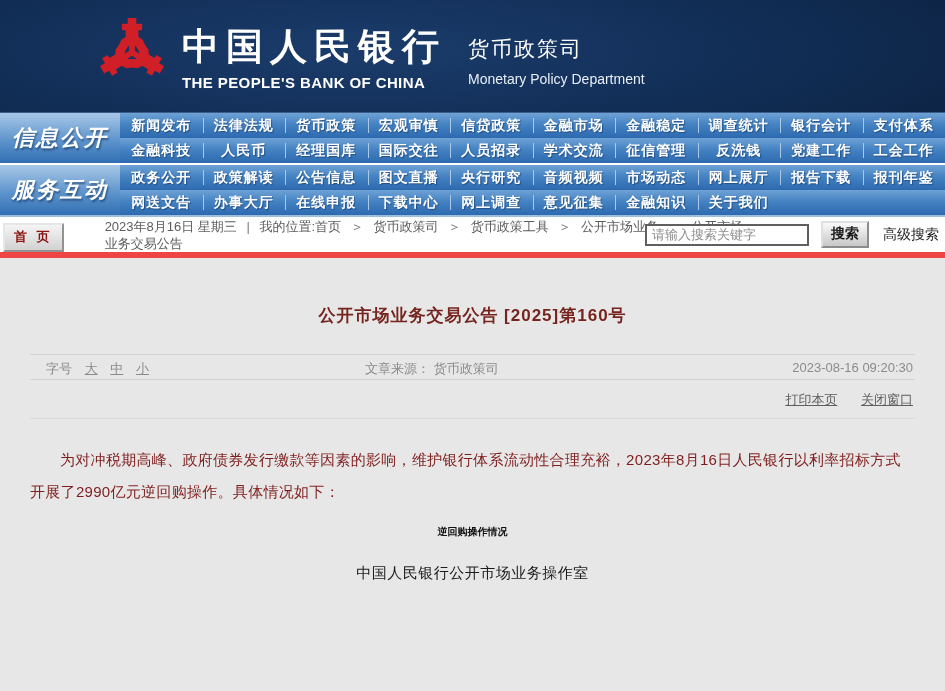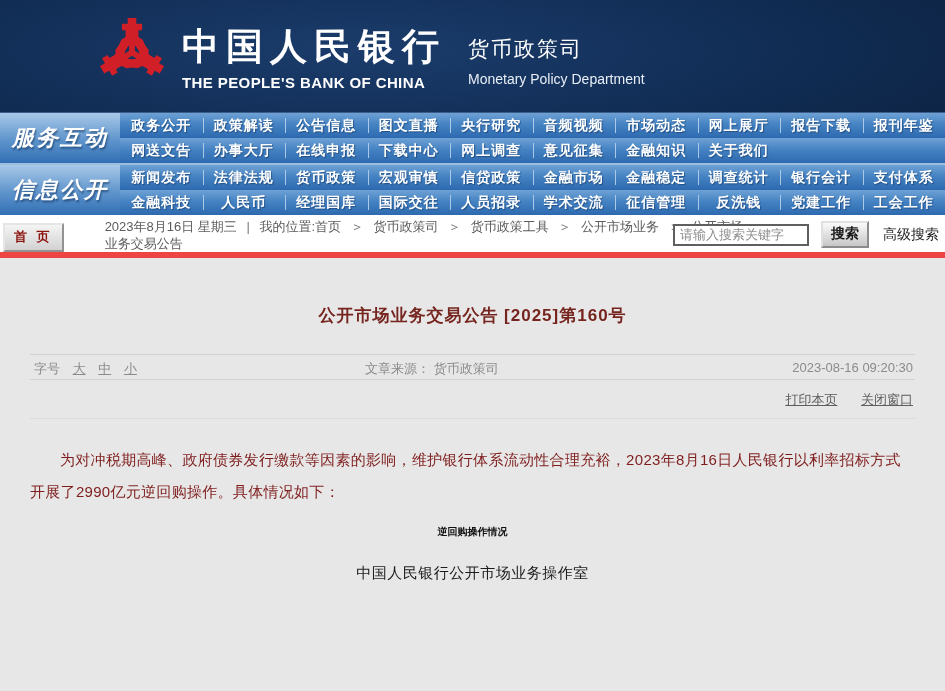--- a/index.html
+++ b/index.html
@@ -54,41 +54,41 @@
     margin-top:1px; padding:3px 9px 4px;
     background:linear-gradient(180deg,#f4f4f4,#d2d2d2);
     border:2px outset #e6e6e6; color:#8b1410; font-weight:bold; font-size:13px;
     letter-spacing:3px; cursor:pointer; white-space:nowrap;
   }
   .crumb-text { margin-left:9px; width:648px; font-size:13px; color:#5c5c5c; line-height:17px; }
   .crumb-sep { margin:0 6px; color:#777; }
   .crumb-link { cursor:pointer; }
   .crumb-search { position:absolute; right:6px; top:4px; display:flex; align-items:center; }
   .search-input {
-    width:136px; height:22px; border:2px solid #5f5f5f; background:#fff;
+    width:164px; height:22px; border:2px solid #5f5f5f; background:#fff;
     font-size:13px; padding:0 5px; color:#8b5cf6; outline:none;
     font-family:"Liberation Sans","DejaVu Sans",sans-serif;
   }
   .search-input::placeholder { color:#8d8d8d; }
   .search-btn {
     margin-left:12px; padding:2px 8px 3px;
     background:linear-gradient(180deg,#fafafa,#c7c7c7);
     border:2px outset #e0e0e0; font-size:14px; color:#1a1a1a; cursor:pointer; white-space:nowrap;font-weight:bold;
   }
   .adv-search { margin-left:14px; font-size:14px; color:#1f1f1f; cursor:pointer; white-space:nowrap; }
 
   
   .content { padding:0 30px; background:#e7e7e7; }
   .article-title { text-align:center; color:#76241e; font-weight:bold; font-size:17px; padding-top:46px; letter-spacing:1px; }
   .meta-row {
     position:relative; margin-top:27px; height:26px;
     border-top:1px solid #d2d2d2; border-bottom:1px solid #d2d2d2;
     font-size:13px; color:#8b8b8b;
   }
-  .meta-left { position:absolute; left:4px; top:5px; }
+  .meta-left { position:absolute; left:16px; top:5px; }
   .meta-size-opt { text-decoration:underline; margin-left:9px; cursor:pointer; }
   .meta-source { position:absolute; left:335px; top:5px; }
   .meta-time { position:absolute; right:2px; top:5px; }
   .actions-row { text-align:right; padding:11px 2px 9px; border-bottom:1px solid #dbdbdb; font-size:13px; }
   .action-link { color:#5e5e5e; text-decoration:underline; margin-left:20px; cursor:pointer; }
   .body-para {
     margin-top:25px; font-size:15px; color:#7f1d1d; line-height:32px;
     text-indent:2em; letter-spacing:0.3px;
   }
   .table-title { text-align:center; font-weight:bold; font-size:10px; color:#101010; margin-top:17px; }
@@ -121,20 +121,50 @@
     <div class="bank-en">THE PEOPLE'S BANK OF CHINA</div>
   </div>
   <div class="dept-block">
     <div class="dept-cn">货币政策司</div>
     <div class="dept-en">Monetary Policy Department</div>
   </div>
 </div>
 
 <div class="nav">
 
+  <div class="band band-info">
+    <div class="band-label">信息公开</div>
+    <div class="band-rows">
+      <div class="nav-row">
+        <div class="nav-cell">新闻发布</div>
+        <div class="nav-cell">法律法规</div>
+        <div class="nav-cell">货币政策</div>
+        <div class="nav-cell">宏观审慎</div>
+        <div class="nav-cell">信贷政策</div>
+        <div class="nav-cell">金融市场</div>
+        <div class="nav-cell">金融稳定</div>
+        <div class="nav-cell">调查统计</div>
+        <div class="nav-cell">银行会计</div>
+        <div class="nav-cell">支付体系</div>
+      </div>
+      <div class="nav-row">
+        <div class="nav-cell">金融科技</div>
+        <div class="nav-cell">人民币</div>
+        <div class="nav-cell">经理国库</div>
+        <div class="nav-cell">国际交往</div>
+        <div class="nav-cell">人员招录</div>
+        <div class="nav-cell">学术交流</div>
+        <div class="nav-cell">征信管理</div>
+        <div class="nav-cell">反洗钱</div>
+        <div class="nav-cell">党建工作</div>
+        <div class="nav-cell">工会工作</div>
+      </div>
+    </div>
+  </div>
+
   <div class="band band-serv">
     <div class="band-label">服务互动</div>
     <div class="band-rows">
       <div class="nav-row">
         <div class="nav-cell">政务公开</div>
         <div class="nav-cell">政策解读</div>
         <div class="nav-cell">公告信息</div>
         <div class="nav-cell">图文直播</div>
         <div class="nav-cell">央行研究</div>
         <div class="nav-cell">音频视频</div>
@@ -145,50 +175,20 @@
       </div>
       <div class="nav-row">
         <div class="nav-cell">网送文告</div>
         <div class="nav-cell">办事大厅</div>
         <div class="nav-cell">在线申报</div>
         <div class="nav-cell">下载中心</div>
         <div class="nav-cell">网上调查</div>
         <div class="nav-cell">意见征集</div>
         <div class="nav-cell">金融知识</div>
         <div class="nav-cell">关于我们</div>
-      </div>
-    </div>
-  </div>
-
-  <div class="band band-info">
-    <div class="band-label">信息公开</div>
-    <div class="band-rows">
-      <div class="nav-row">
-        <div class="nav-cell">新闻发布</div>
-        <div class="nav-cell">法律法规</div>
-        <div class="nav-cell">货币政策</div>
-        <div class="nav-cell">宏观审慎</div>
-        <div class="nav-cell">信贷政策</div>
-        <div class="nav-cell">金融市场</div>
-        <div class="nav-cell">金融稳定</div>
-        <div class="nav-cell">调查统计</div>
-        <div class="nav-cell">银行会计</div>
-        <div class="nav-cell">支付体系</div>
-      </div>
-      <div class="nav-row">
-        <div class="nav-cell">金融科技</div>
-        <div class="nav-cell">人民币</div>
-        <div class="nav-cell">经理国库</div>
-        <div class="nav-cell">国际交往</div>
-        <div class="nav-cell">人员招录</div>
-        <div class="nav-cell">学术交流</div>
-        <div class="nav-cell">征信管理</div>
-        <div class="nav-cell">反洗钱</div>
-        <div class="nav-cell">党建工作</div>
-        <div class="nav-cell">工会工作</div>
       </div>
     </div>
   </div>
 </div>
 
 <div class="crumb-bar">
   <button class="home-btn">首 页</button>
   <div class="crumb-text">
     <span>2023年8月16日 星期三</span>
     <span class="crumb-sep">|</span>

